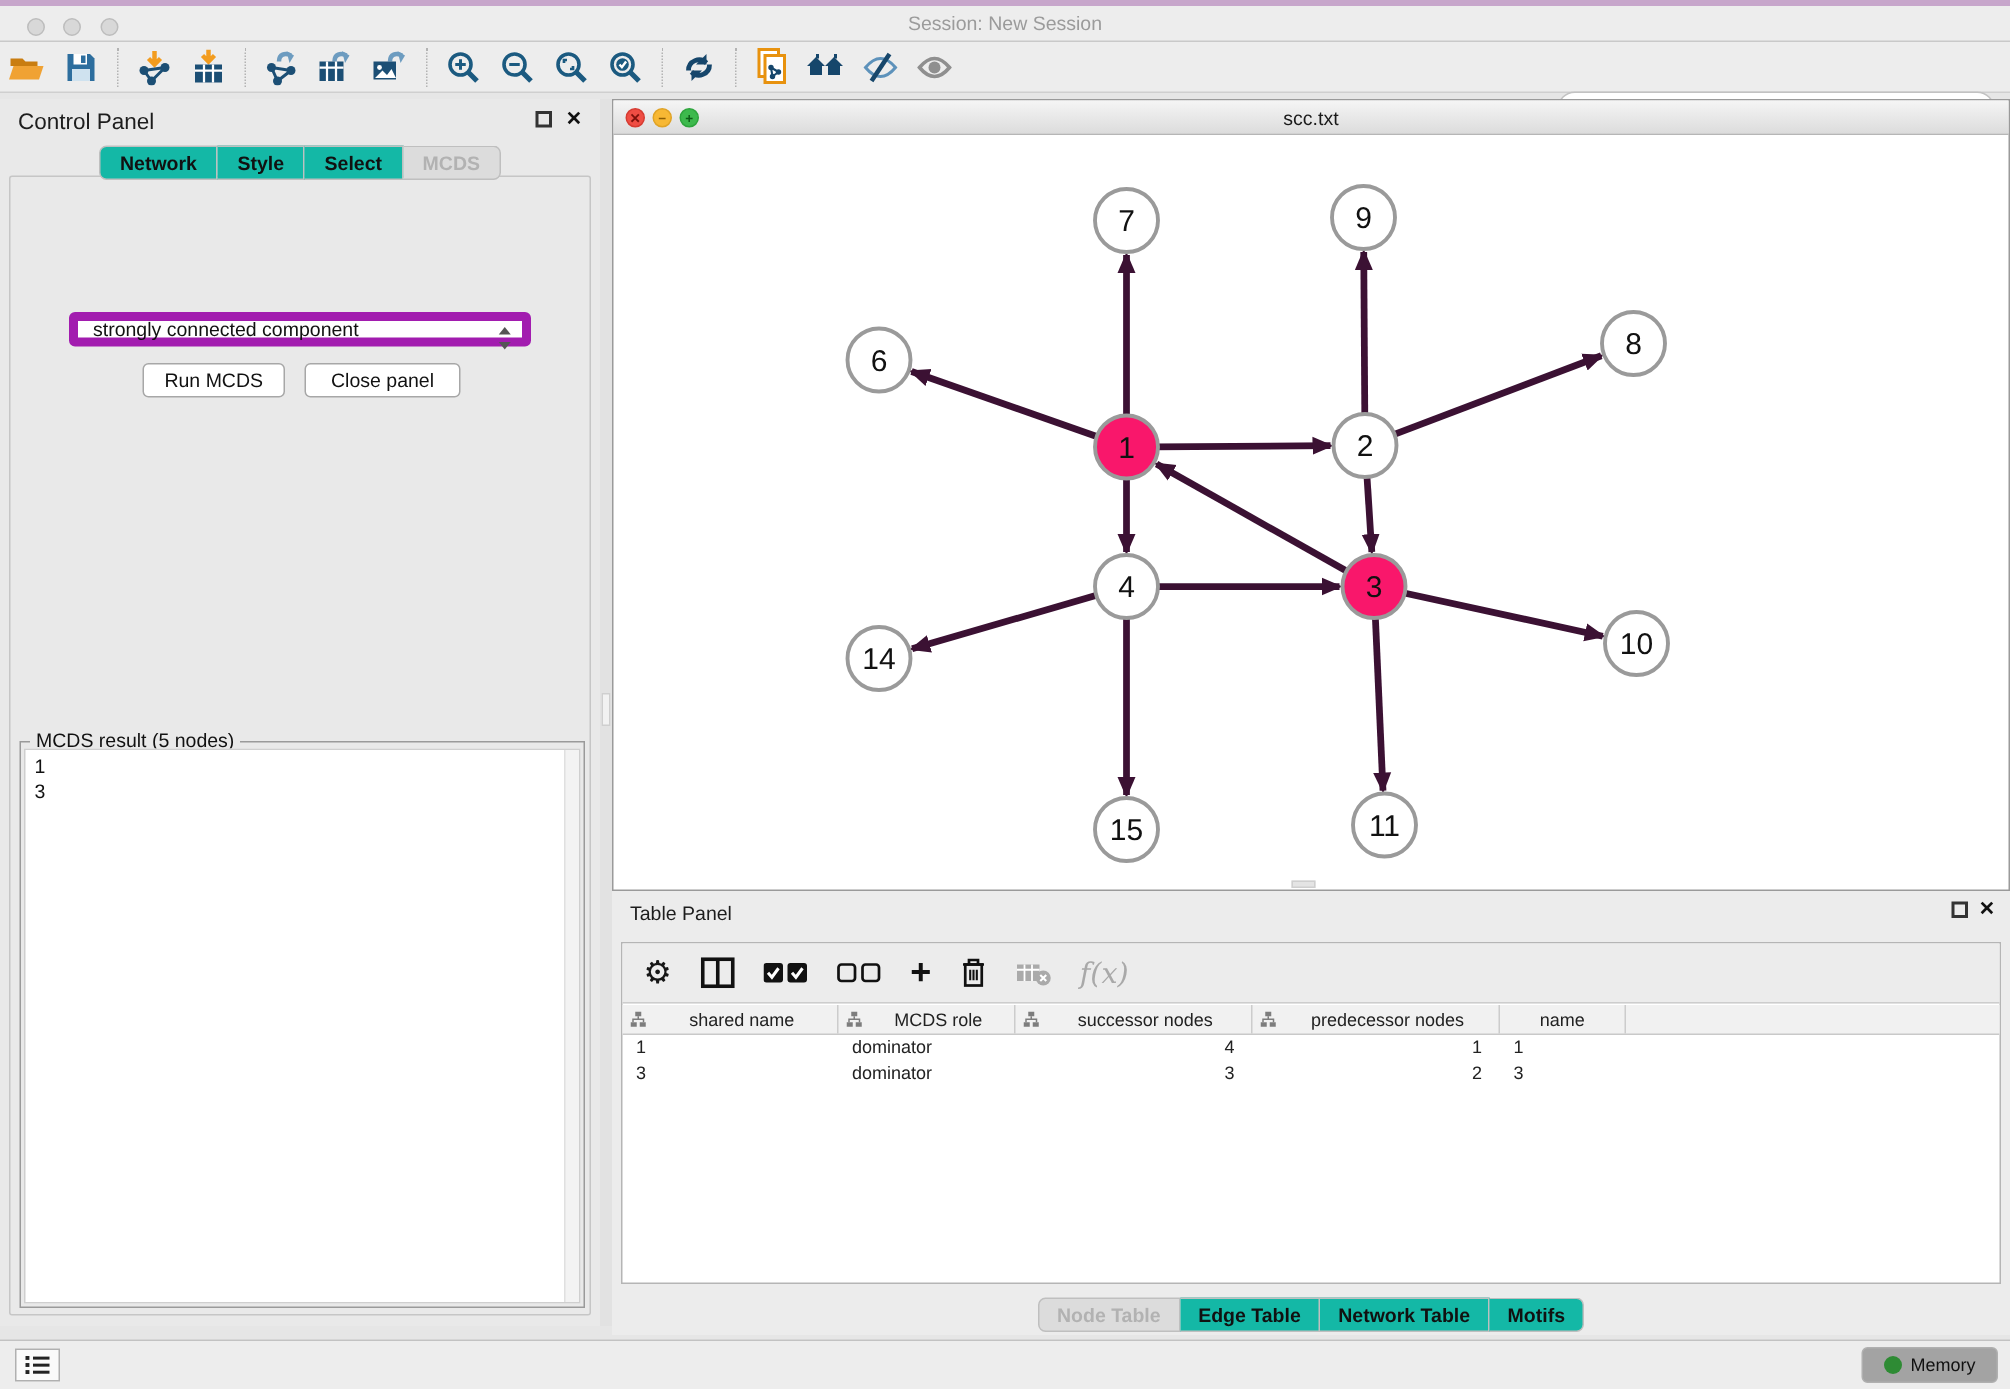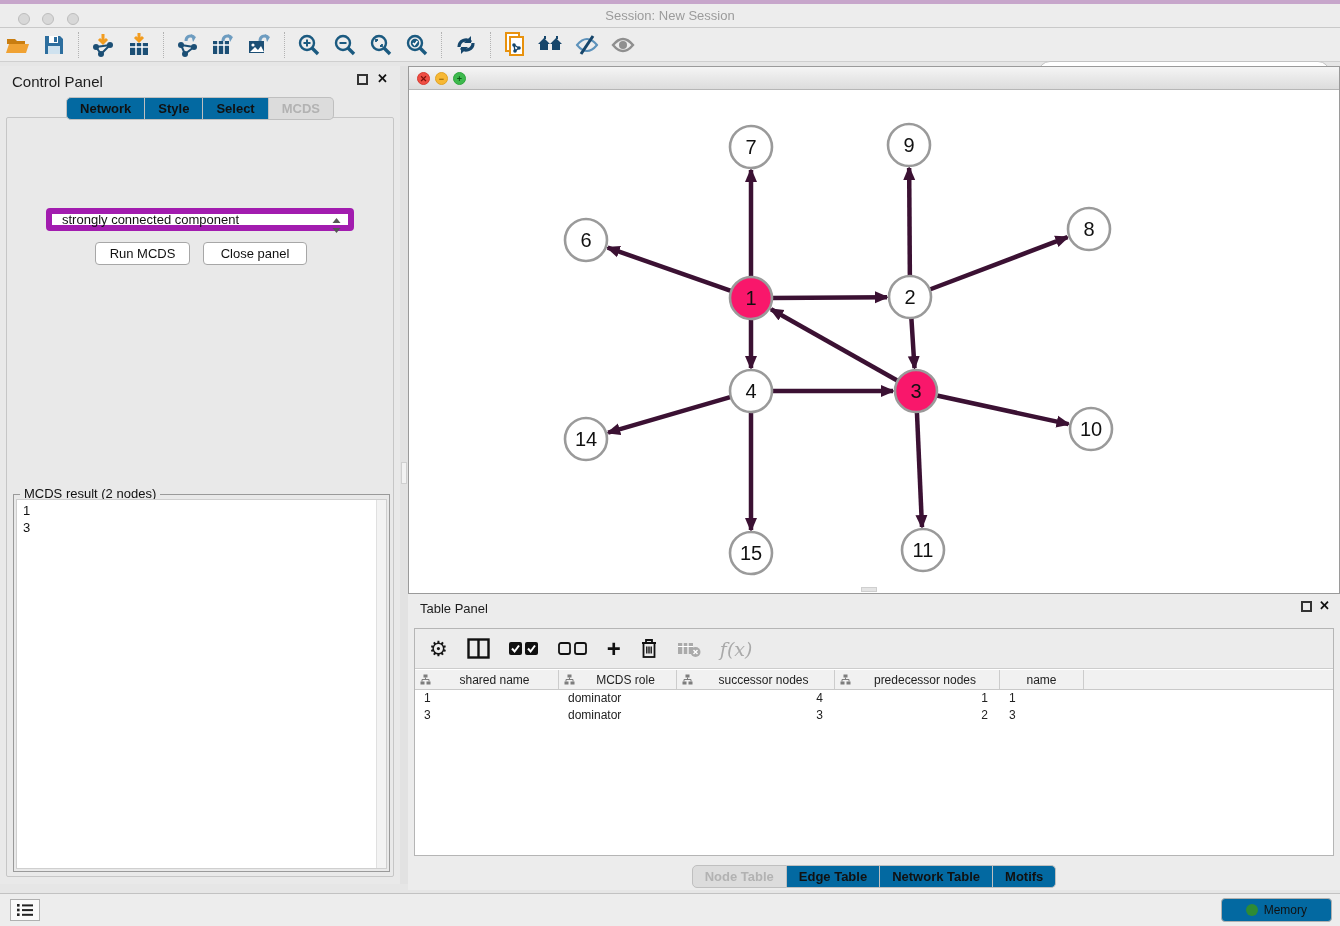--- a/index.html
+++ b/index.html
@@ -23,21 +23,21 @@
 
   
   #control-panel { left:0; top:66px; width:400px; height:818px; background:#e9e9e9; }
   #cp-header { position:absolute; left:0; top:0; width:100%; height:28px; }
   #cp-title { position:absolute; left:12px; top:7px; font-size:15px; color:#1d1d1d; }
   .panel-float { position:absolute; top:8px; width:11px; height:11px; border:2px solid #333; }
   .panel-close { position:absolute; top:5px; font-size:13px; font-weight:bold; color:#111; }
   #cp-float { right:32px; } #cp-close { right:12px; }
   #cp-inner { position:absolute; left:6px; top:51px; width:388px; height:760px; background:#e9e9e9; border:1px solid #c6c6c6; border-radius:2px; }
   .tabrow { position:absolute; display:flex; }
-  .tab { font-size:13px; font-weight:bold; color:#111; background:#0369a1; border:1px solid #bfbfbf; border-left:none; padding:3px 13px; cursor:default; white-space:nowrap; }
+  .tab { font-size:13px; font-weight:bold; color:#111; background:#14b8a6; border:1px solid #bfbfbf; border-left:none; padding:3px 13px; cursor:default; white-space:nowrap; }
   .tab:first-child { border-left:1px solid #bfbfbf; border-radius:5px 0 0 5px; }
   .tab:last-child { border-radius:0 5px 5px 0; }
   .tab.active { background:#dcdcdc; color:#b2b2b2; }
   #cp-tabs { left:0; right:0; top:31px; justify-content:center; }
   #opt-label { position:absolute; left:0; right:0; top:70px; text-align:center; font-size:13px; color:#111; }
   #criterion-select { position:absolute; left:39px; top:90px; width:308px; height:23px; background:#fff; border:6px solid #a21caf; border-radius:4px; display:flex; align-items:center; font-size:13px; padding-left:10px; color:#111; }
   #criterion-select .stepper { position:absolute; right:6px; top:3px; }
   .cp-btn { position:absolute; top:124px; height:23px; background:#fff; border:1px solid #a7a7a7; border-radius:4px; font-size:13px; color:#111; text-align:center; line-height:21px; cursor:default; }
   #run-btn { left:88px; width:95px; }
   #close-btn { left:196px; width:104px; }
@@ -78,21 +78,21 @@
   .th .lbl { flex:1; text-align:center; }
   .th svg { margin-left:5px; }
   .tr { display:flex; height:17px; }
   .td { font-size:12px; color:#222; line-height:17px; overflow:hidden; white-space:nowrap; }
   #tp-tabs { left:0; right:0; top:271px; justify-content:center; }
   .tab.small { font-weight:bold; font-size:13px; padding:3px 12px; }
 
   
   #status-bar { left:0; top:893px; width:1340px; height:33px; background:#ededed; border-top:1px solid #c2c2c2; }
   #list-btn { position:absolute; left:10px; top:5px; width:30px; height:22px; background:#fafafa; border:1px solid #b0b0b0; display:flex; align-items:center; justify-content:center; }
-  #memory-btn { position:absolute; right:8px; top:4px; height:24px; background:#0369a1; border:1px solid #b0b0b0; border-radius:4px; display:flex; align-items:center; padding:0 24px; font-size:12px; color:#111; }
+  #memory-btn { position:absolute; right:8px; top:4px; height:24px; background:#a3a3a3; border:1px solid #b0b0b0; border-radius:4px; display:flex; align-items:center; padding:0 14px; font-size:12px; color:#111; }
   #memory-dot { width:12px; height:12px; border-radius:50%; background:#2e8b34; margin-right:6px; }
 </style>
 </head>
 <body>
 
 <div class="abs" id="titlebar">
   <div class="accent"></div>
   <div id="tl-group">
     <span class="tl-dot"></span>
     <span class="tl-dot"></span>
@@ -251,21 +251,21 @@
       <span class="stepper">
         <svg width="11" height="17" viewBox="0 0 11 17">
             <path d="M5.5 1L9.5 6H1.5z" fill="#555"></path>
             <path d="M5.5 16L1.5 11h8z" fill="#555"></path>
           </svg>
       </span>
     </div>
     <div class="cp-btn" id="run-btn">Run MCDS</div>
     <div class="cp-btn" id="close-btn">Close panel</div>
     <div id="result-group">
-      <div id="result-legend">MCDS result (2 nodes)</div>
+      <div id="result-legend">MCDS result (5 nodes)</div>
       <div id="result-area">
         <div id="result-text">1
 3</div>
         <div id="result-scroll"></div>
       </div>
     </div>
   </div>
   <div class="tabrow" id="cp-tabs">
       <div class="tab">Network</div>
       <div class="tab">Style</div>
@@ -276,20 +276,21 @@
 
 <div class="abs" id="v-splitter">
   <div id="v-handle"></div>
 </div>
 
 <div class="abs" id="net-window">
   <div id="net-titlebar">
     <span class="mini-light" id="nw-close">✕</span>
     <span class="mini-light" id="nw-min">−</span>
     <span class="mini-light" id="nw-max">+</span>
+    <span id="net-title">scc.txt</span>
   </div>
   <svg id="graph" width="930" height="503">
       <defs>
         <marker id="arrow" viewBox="0 -7 15 14" markerWidth="15" markerHeight="14" refX="12" refY="0" orient="auto" markerUnits="userSpaceOnUse">
           <path d="M0,-6 L14,0 L0,6 Z" fill="#3b1133"></path>
         </marker>
       </defs>
       <line x1="342" y1="189" x2="342" y2="80" stroke="#3b1133" stroke-width="4.5" marker-end="url(#arrow)"></line>
       <line x1="324.0751757808856" y1="201.69915269873556" x2="198.69847142313844" y2="157.6273414699517" stroke="#3b1133" stroke-width="4.5" marker-end="url(#arrow)"></line>
       <line x1="360.99962423487295" y1="207.88050550795677" x2="478.0004548735749" y2="207.14465122721023" stroke="#3b1133" stroke-width="4.5" marker-end="url(#arrow)"></line>

